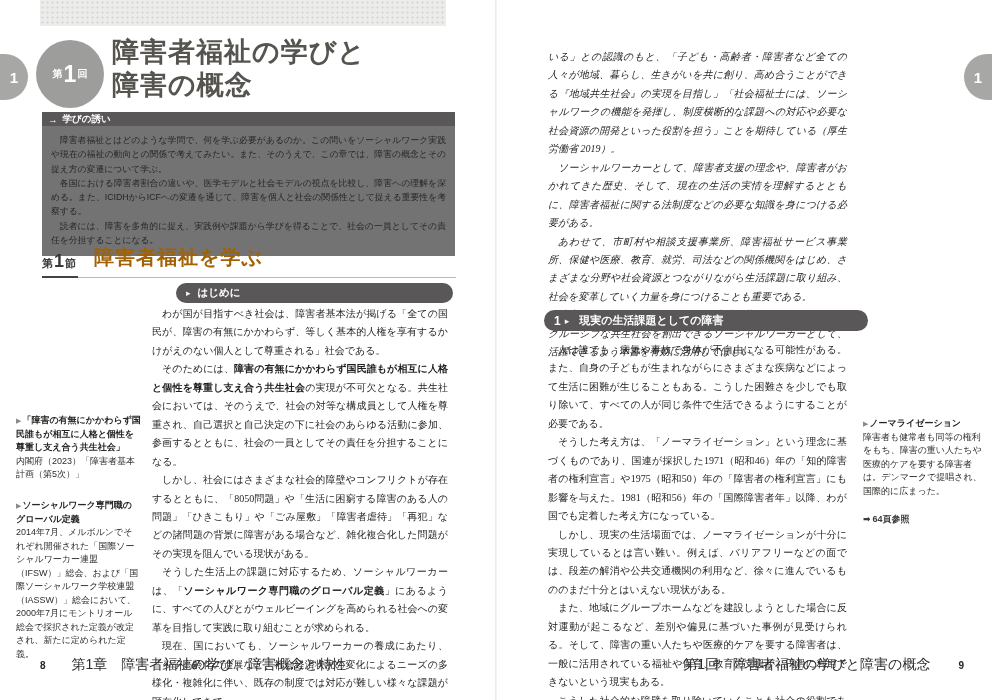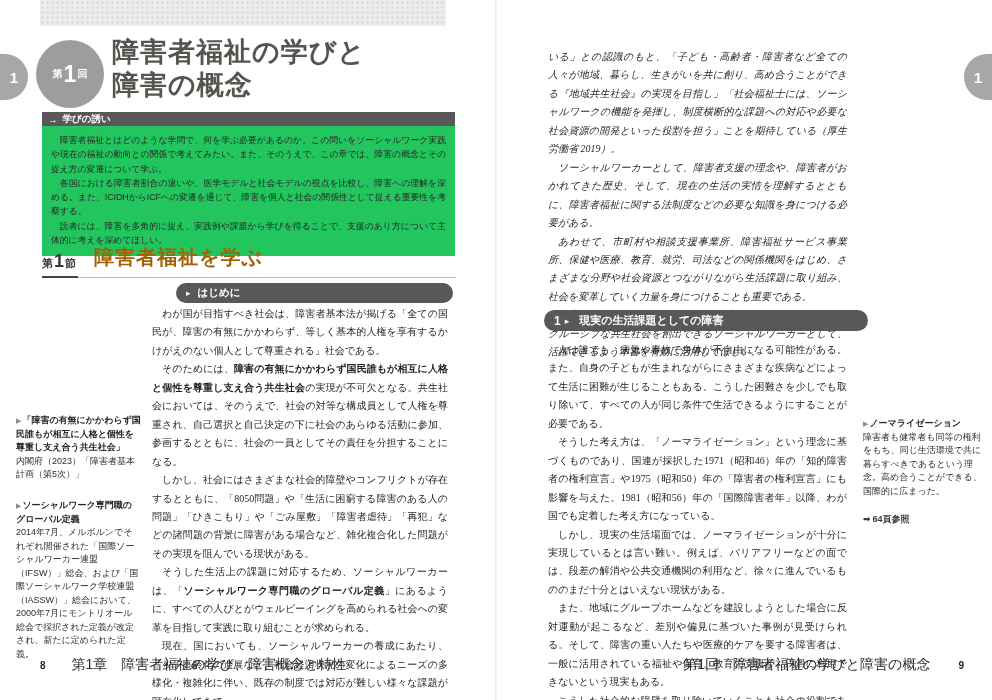--- a/index.html
+++ b/index.html
@@ -26,21 +26,21 @@
   .lesson-badge .small{font-size:10px;font-weight:bold;}
   .lesson-badge .big{font-size:23px;font-weight:bold;line-height:1;}
 
   .chapter-title{position:absolute;left:104px;top:36px;font-size:27px;line-height:33px;
     font-weight:bold;color:#56544f;letter-spacing:1px;padding-left:8px;}
 
   
   .invite{position:absolute;left:42px;top:112px;width:413px;}
   .invite-head{background:#595757;color:#fff;height:14px;display:flex;align-items:center;
     gap:5px;padding-left:6px;font-size:9.5px;font-weight:bold;}
-  .invite-body{background:#22c55e;padding:7px 9px 9px 9px;font-size:8.8px;line-height:14.3px;
+  .invite-body{background:#737373;padding:7px 9px 9px 9px;font-size:8.8px;line-height:14.3px;
     color:#262626;text-align:justify;}
   .invite-body p{margin:0;}
   .invite-body p.ind{text-indent:1em;}
 
   
   .section-head{position:absolute;left:42px;top:244px;width:414px;display:flex;
     align-items:flex-end;gap:16px;padding-bottom:6px;border-bottom:1px solid #b9b9b7;}
   .sec-num{border-bottom:2px solid #454341;padding:0 2px 4px 0;margin-bottom:-7px;
     color:#3a3836;display:flex;align-items:baseline;gap:1px;}
   .sec-num .small{font-size:11px;font-weight:bold;}
@@ -107,21 +107,21 @@
     </div>
 
     <div class="invite">
       <div class="invite-head">
         <span class="arrow">→</span>
         <span>学びの誘い</span>
       </div>
       <div class="invite-body">
           <p class="ind"><span>障害者福祉とはどのような学問で、何を学ぶ必要があるのか。この問いをソーシャルワーク実践や現在の福祉の動向との関係で考えてみたい。また、そのうえで、この章では、障害の概念とその捉え方の変遷について学ぶ。</span></p>
           <p class="ind"><span>各国における障害者割合の違いや、医学モデルと社会モデルの視点を比較し、障害への理解を深める。また、ICIDHからICFへの変遷を通じて、障害を個人と社会の関係性として捉える重要性を考察する。</span></p>
-          <p class="ind"><span>読者には、障害を多角的に捉え、実践例や課題から学びを得ることで、支援のあり方について主体的に考えを深めてほしい。</span></p>
+          <p class="ind"><span>読者には、障害を多角的に捉え、実践例や課題から学びを得ることで、社会の一員としてその責任を分担することになる。</span></p>
         </div>
     </div>
 
     <div class="section-head">
       <span class="sec-num">
         <span class="small">第</span>
         <span class="big">1</span>
         <span class="small">節</span>
       </span>
       <span class="sec-title">障害者福祉を学ぶ</span>
@@ -178,21 +178,21 @@
     <div class="bodycol body-right-bottom">
         <p class="ind"><span>人は誰でも、病気や事故で身体が不自由になる可能性がある。また、自身の子どもが生まれながらにさまざまな疾病などによって生活に困難が生じることもある。こうした困難さを少しでも取り除いて、すべての人が同じ条件で生活できるようにすることが必要である。</span></p>
         <p class="ind"><span>そうした考え方は、「ノーマライゼーション」という理念に基づくものであり、国連が採択した1971（昭和46）年の「知的障害者の権利宣言」や1975（昭和50）年の「障害者の権利宣言」にも影響を与えた。1981（昭和56）年の「国際障害者年」以降、わが国でも定着した考え方になっている。</span></p>
         <p class="ind"><span>しかし、現実の生活場面では、ノーマライゼーションが十分に実現しているとは言い難い。例えば、バリアフリーなどの面では、段差の解消や公共交通機関の利用など、徐々に進んでいるもののまだ十分とはいえない現状がある。</span></p>
         <p class="ind"><span>また、地域にグループホームなどを建設しようとした場合に反対運動が起こるなど、差別や偏見に基づいた事例が見受けられる。そして、障害の重い人たちや医療的ケアを要する障害者は、一般に活用されている福祉や保育、教育の支援が、円滑に利用できないという現実もある。</span></p>
         <p class="ind"><span>こうした社会的な障壁を取り除いていくことも社会の役割である。</span></p>
       </div>
 
     <div class="sidenote note3">
       <span class="note-marker">▶</span><span class="note-title">ノーマライゼーション</span>
-      <div>障害者も健常者も同等の権利をもち、同じ生活環境で共に暮らすべきであるという理念。高め合うことができる、国際的に広まった。</div>
+      <div>障害者も健常者も同等の権利をもち、障害の重い人たちや医療的ケアを要する障害者は。デンマークで提唱され、国際的に広まった。</div>
       <div class="note-ref">
         <span class="ref-arrow">➡</span><span>64頁参照</span>
       </div>
     </div>
 
     <div class="footer footer-right">
       <span class="running">第1回　障害者福祉の学びと障害の概念</span>
       <span class="pgnum">9</span>
     </div>
   </div>

